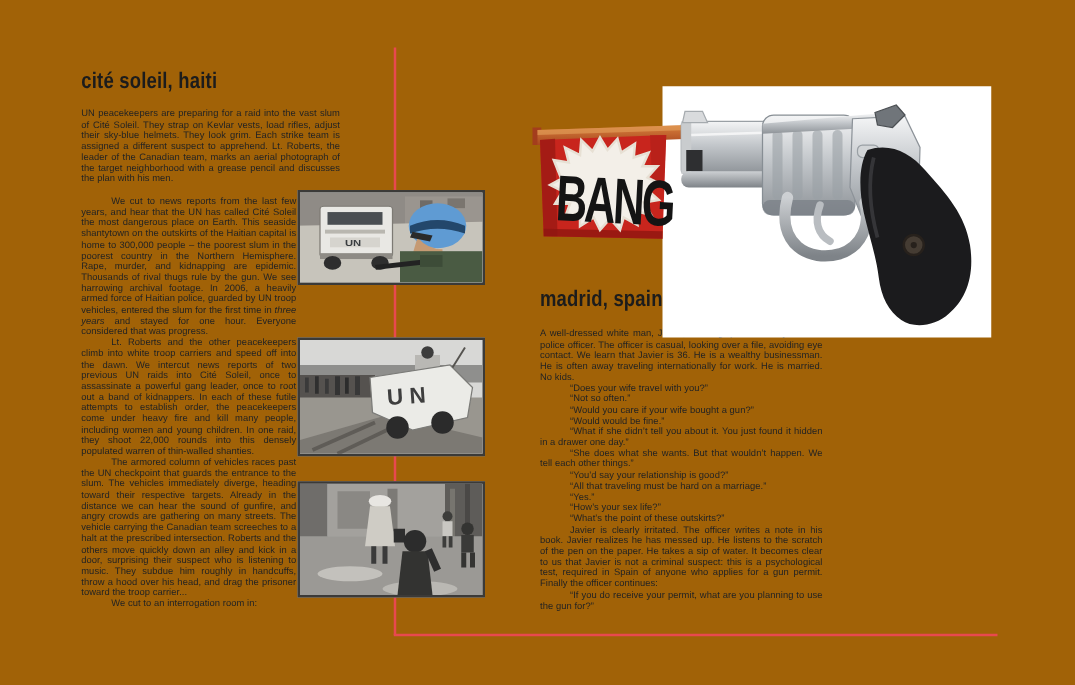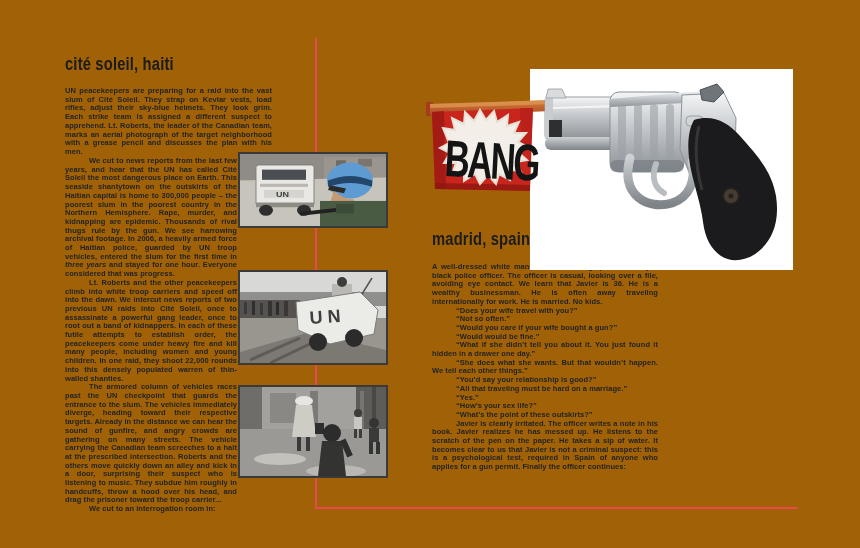--- a/index.html
+++ b/index.html
@@ -5,21 +5,21 @@
   html,body{margin:0;padding:0;background:#e9e9e9;}
   .page{position:relative;width:860px;height:548px;background:#a16207;overflow:hidden;
         font-family:"Liberation Sans",sans-serif;color:#222;}
   
   .vline{position:absolute;left:315px;top:38px;width:2px;height:470px;background:#e8494f;z-index:1;}
   .hline{position:absolute;left:315px;top:507px;width:483px;height:2px;background:#e8494f;z-index:1;}
   
   .hd{position:absolute;font-size:18px;font-weight:bold;color:#1c1c1c;letter-spacing:.2px;
       transform:scaleX(.82);transform-origin:left top;white-space:nowrap;}
   
-  .txt{position:absolute;font-size:7.5px;font-weight:bold;line-height:8.7px;color:#232323;
+  .txt{position:absolute;font-size:7.5px;font-weight:normal;line-height:8.7px;color:#232323;
        text-align:justify;letter-spacing:.05px;}
   .txt p{margin:0;}
   .ind{text-indent:24px;}
   .it{font-style:italic;}
   
   .photo{position:absolute;left:238px;width:150px;border:2px solid #3b3a38;box-sizing:border-box;
          background:#bbb;z-index:2;}
   .photo svg{display:block;width:100%;height:100%;}
   
   .gunbox{position:absolute;left:530px;top:69px;width:263px;height:201px;background:#ffffff;z-index:1;}
@@ -214,15 +214,16 @@
     <p class="ind">“Would you care if your wife bought a gun?”</p>
     <p class="ind">“Would would be fine.”</p>
     <p class="ind">“What if she didn’t tell you about it. You just found it hidden in a drawer one day.”</p>
     <p class="ind">“She does what she wants. But that wouldn’t happen. We tell each other things.”</p>
     <p class="ind">“You’d say your relationship is good?”</p>
     <p class="ind">“All that traveling must be hard on a marriage.”</p>
     <p class="ind">“Yes.”</p>
     <p class="ind">“How’s your sex life?”</p>
     <p class="ind">“What’s the point of these outskirts?”</p>
     <p class="ind">Javier is clearly irritated. The officer writes a note in his book. Javier realizes he has messed up. He listens to the scratch of the pen on the paper. He takes a sip of water. It becomes clear to us that Javier is not a criminal suspect: this is a psychological test, required in Spain of anyone who applies for a gun permit. Finally the officer continues:</p>
+    <p class="ind">“If you do receive your permit, what are you planning to use the gun for?”</p>
   </div>
 
 </div>
 
 </body></html>

